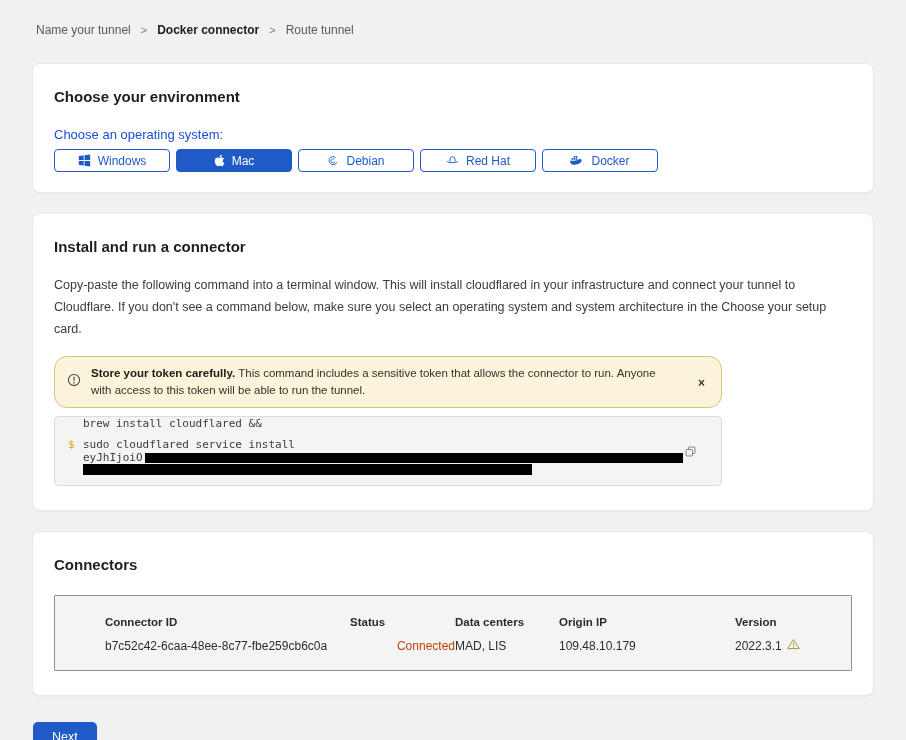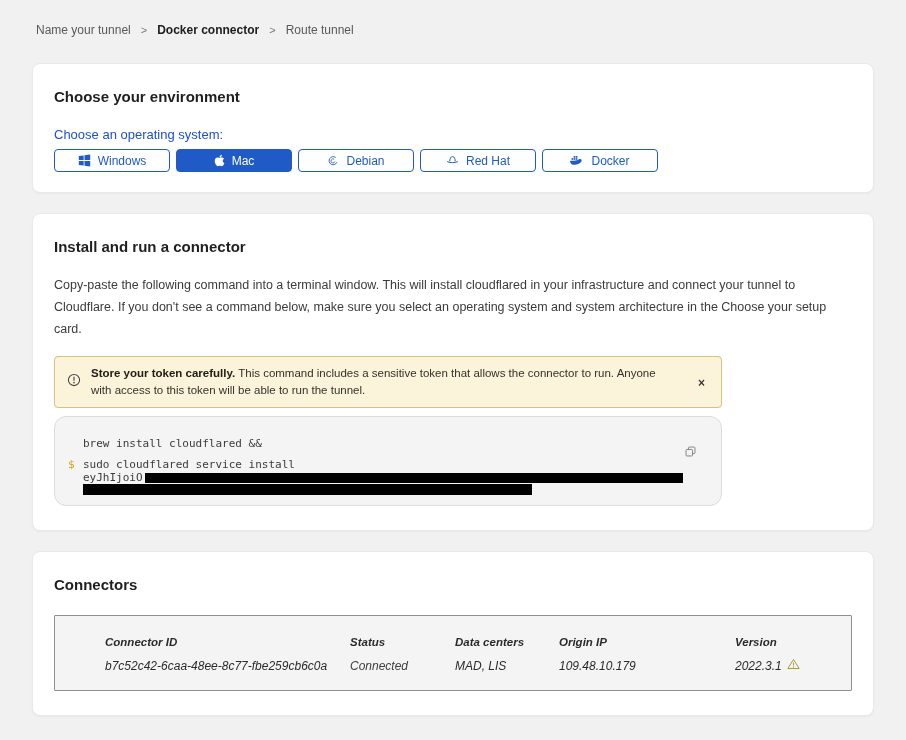--- a/index.html
+++ b/index.html
@@ -23,45 +23,45 @@
   .os-row { display:flex; gap:6px; }
   .os-btn { display:inline-flex; align-items:center; justify-content:center; gap:7px;
             width:116px; height:23px; border:1px solid #1f5ac6; border-radius:4px;
             background:#fff; color:#1f5ac6; font-size:12px; font-family:inherit; cursor:pointer; }
   .os-btn.selected { background:#1f5ac6; color:#fff; }
   .os-btn svg { display:block; }
 
   .card-desc { font-size:12.5px; line-height:1.75; color:#3b3b3b; margin-top:20px; max-width:802px; }
 
   .warn-banner { margin-top:15px; width:668px; background:#fbf3da; border:1px solid #d5c27f;
-                 border-radius:4px; padding:8px 12px 8px 12px; display:flex; gap:10px; align-items:flex-start; }
+                 border-radius:13px; padding:8px 12px 8px 12px; display:flex; gap:10px; align-items:flex-start; }
   .warn-banner .w-icon { flex:0 0 auto; margin-top:8px; }
   .warn-text { font-size:11.5px; line-height:1.5; color:#33322c; flex:1; padding-right:6px; }
   .warn-text b { color:#222018; }
   .warn-close { background:none; border:none; font-size:12px; font-weight:bold; color:#3a3a3a;
                 cursor:pointer; margin-top:10px; line-height:1; padding:2px 4px; }
 
   .codeblock { margin-top:8px; width:668px; background:#f4f4f4; border:1px solid #dcdcdc;
-               border-radius:12px; padding:20px 0 10px 0; position:relative;
+               border-radius:4px; padding:0 0 10px 0; position:relative;
                font-family:"DejaVu Sans Mono", monospace; font-size:11px; color:#3c3c3c; }
   .code-line { padding-left:28px; line-height:14px; white-space:pre; }
   .code-gap { height:7px; }
   .prompt { position:absolute; left:13px; color:#d9a21c; }
   .token-line { line-height:12px; }
   .redact-bar { background:#000; display:inline-block; vertical-align:middle; }
   .bar-1 { width:538px; height:10px; margin-left:2px; }
   .bar-2 { width:449px; height:11px; margin-left:28px; display:block; }
   .copy-btn { position:absolute; right:22px; top:26px; background:none; border:none; cursor:pointer; padding:2px; }
 
   .table-wrap { margin-top:22px; border:1px solid #909090; background:#f4f4f4; border-radius:1px;
-                padding:20px 20px 17px 50px;font-style:italic; }
+                padding:20px 20px 17px 50px; }
   .tbl-row { display:grid; grid-template-columns:245px 105px 104px 176px 1fr; align-items:center; }
   .tbl-head { font-size:11.5px; font-weight:bold; color:#2b2b2b; margin-bottom:10px; }
   .tbl-data { font-size:12px; color:#2b2b2b; }
-  .status-connected { color:#404040; }
+  .status-connected { color:#c2410c;text-align:right; }
   .version-cell { display:flex; align-items:center; gap:5px; }
 
   .next-btn { margin:26px 0 14px 33px; background:#1f5ac6; color:#fff; border:none; border-radius:5px;
               font-size:12.5px; font-family:inherit; padding:8px 19px; cursor:pointer; }
 </style>
 </head>
 <body>
 
 
 

